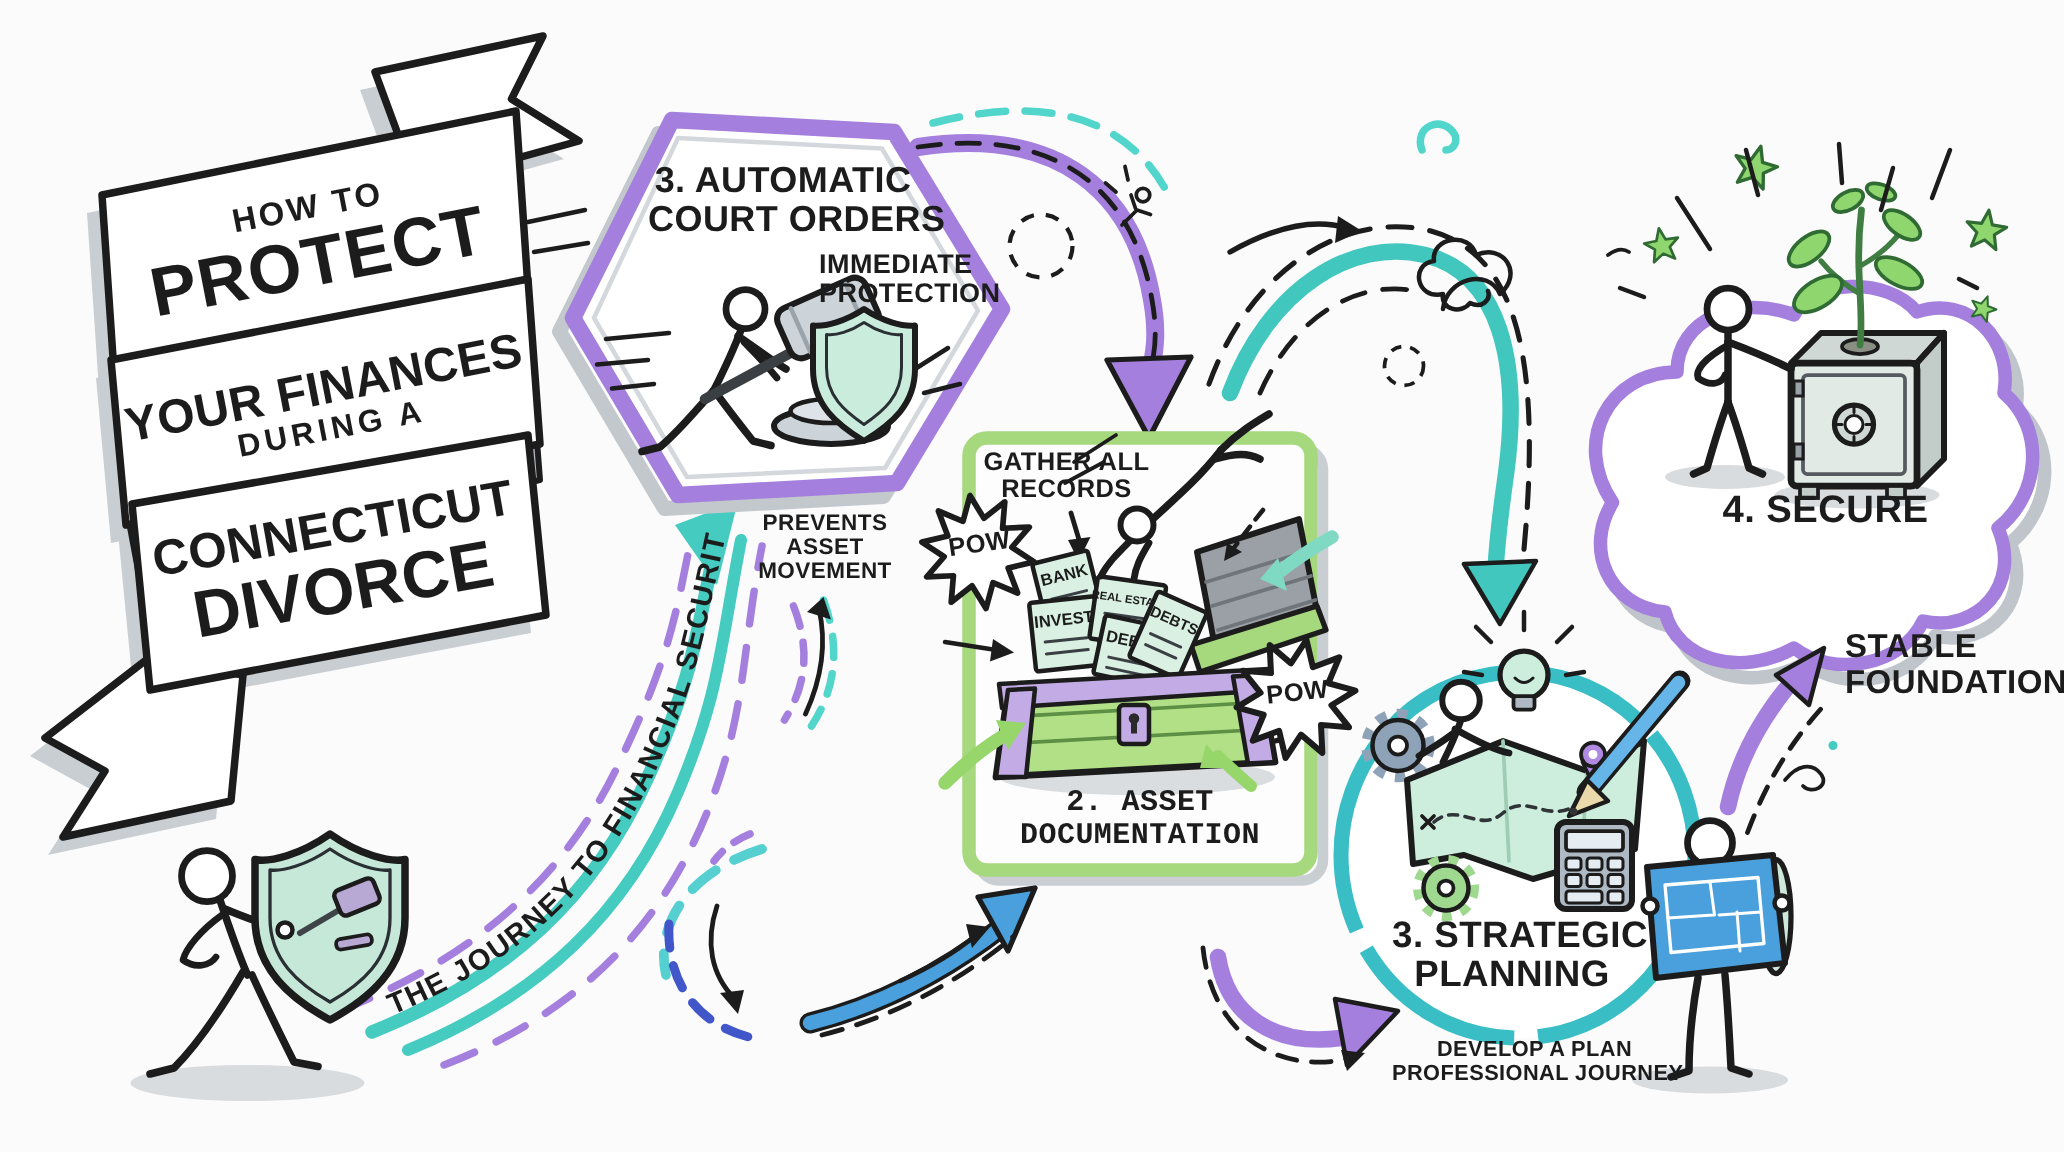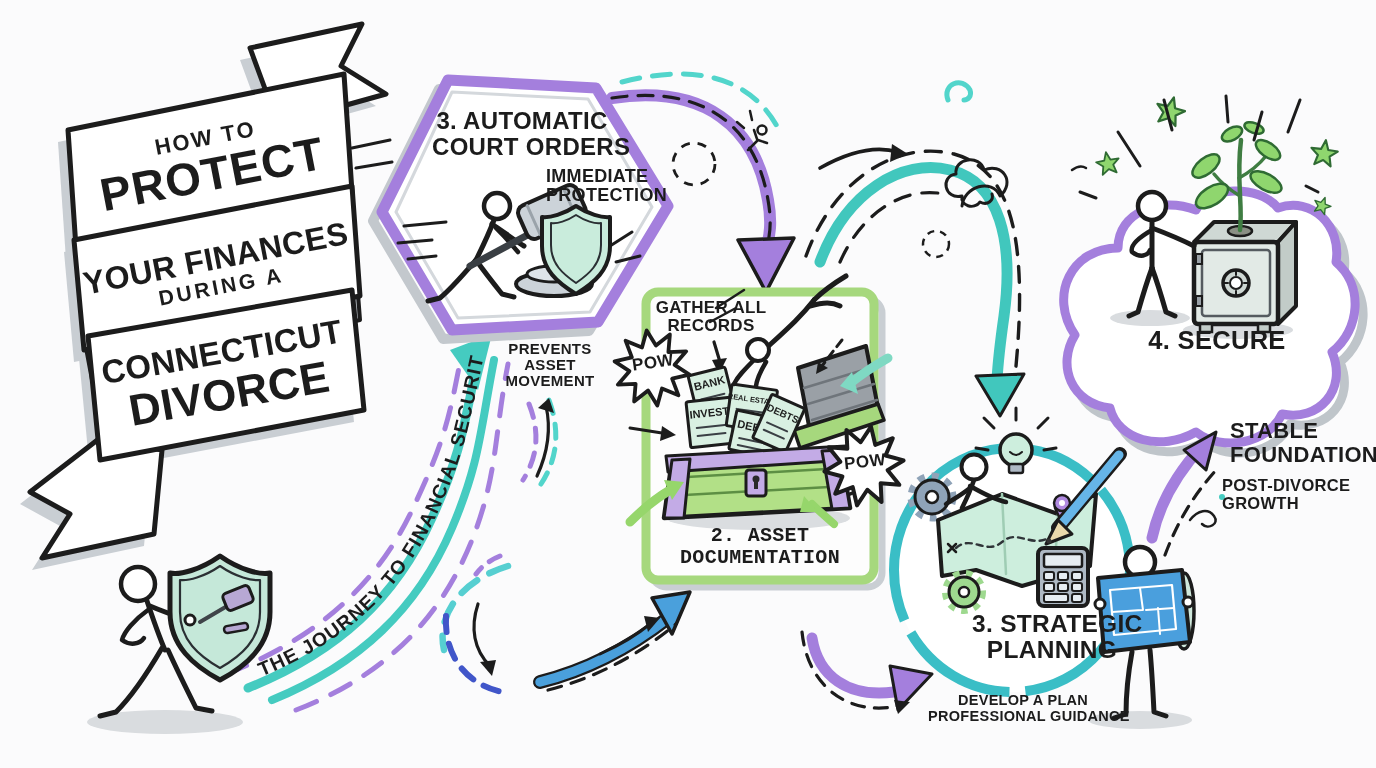--- a/index.html
+++ b/index.html
@@ -426,37 +426,33 @@
 <div class="lbl" style="left:616px;top:354px;width:74px;font-size:17px;transform:rotate(-8deg);font-weight:800;">POW</div>
 
 <div class="lbl" style="left:828px;top:453px;width:74px;font-size:17px;transform:rotate(-6deg);font-weight:800;">POW</div>
 
 <div class="lbl" style="left:647px;top:525px;width:226px;font-size:20px;font-family:Liberation Mono, monospace;">
   <span>2. ASSET</span>
   <span>DOCUMENTATION</span>
 </div>
 
 
-<div class="lbl" style="left:928px;top:611px;width:160px;font-size:24.5px;margin-left:44px;">
+<div class="lbl" style="left:928px;top:611px;width:160px;font-size:24.5px;">
   <span>3. STRATEGIC</span>
   <span>PLANNING</span>
 </div>
 
 <div class="lbl" style="left:928px;top:693px;width:190px;font-size:14.5px;">
   <span>DEVELOP A PLAN</span>
-  <span>PROFESSIONAL GUIDANCE</span>
+  <span>PROFESSIONAL JOURNEY</span>
 </div>
 
 <div class="lbl" style="left:1136px;top:327px;width:162px;font-size:25.5px;">
   <span>4. SECURE</span>
 </div>
 
 <div class="lbl" style="left:1230px;top:419px;width:118px;font-size:22px;text-align:left;">
   <span>STABLE</span>
   <span>FOUNDATION</span>
 </div>
 
-<div class="lbl" style="left:1222px;top:477px;width:132px;font-size:16.5px;text-align:left;">
-  <span>POST-DIVORCE</span>
-  <span>GROWTH</span>
-</div>
 
 </div>
 
 </body></html>

